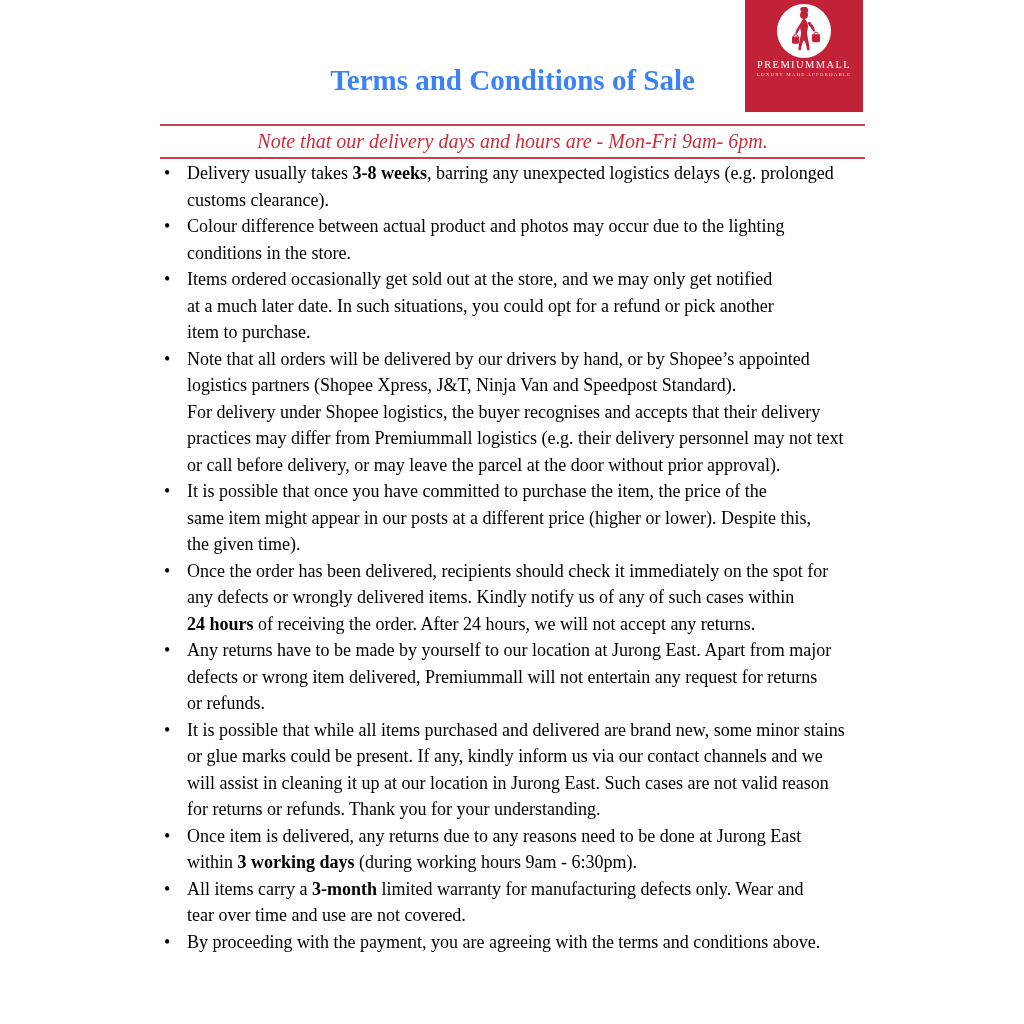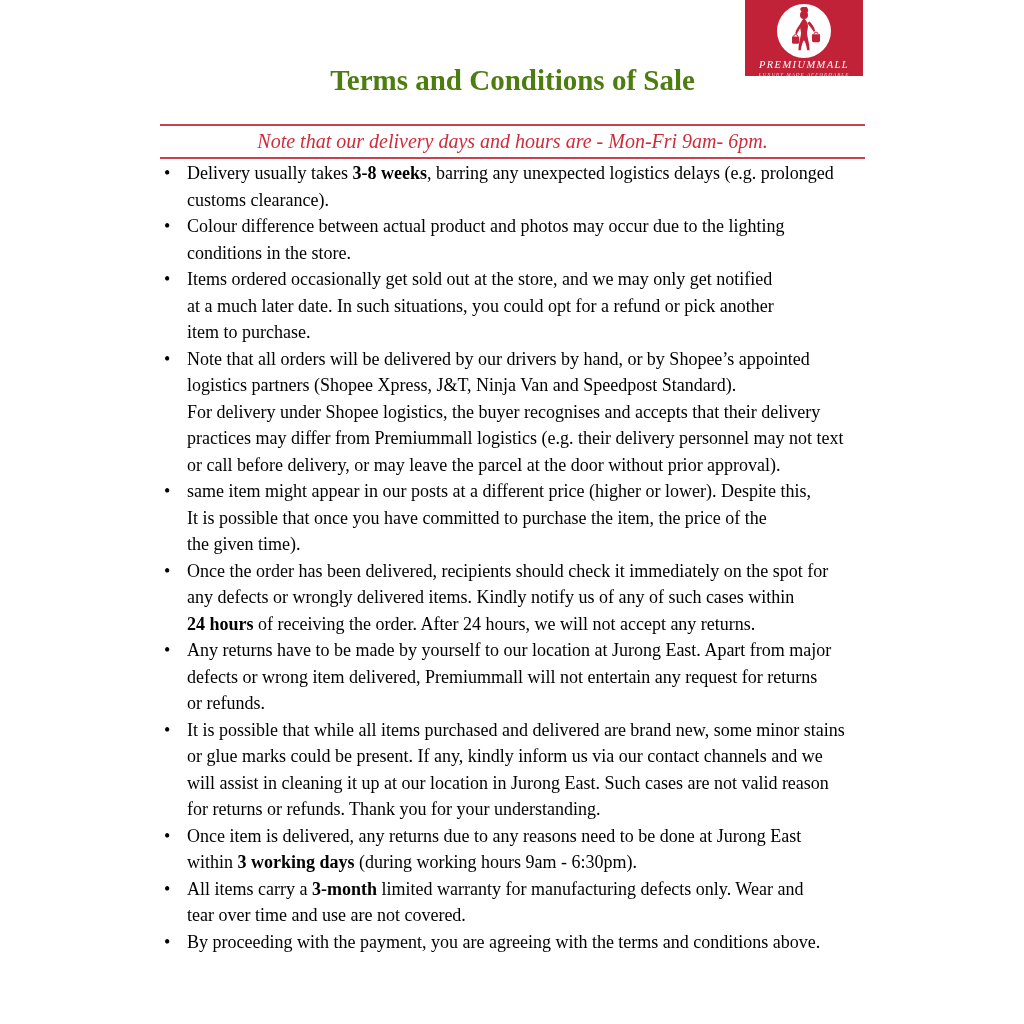--- a/index.html
+++ b/index.html
@@ -6,24 +6,23 @@
   .page{
     position:relative;
     width:1024px;height:1024px;
     background:#ffffff;
     font-family:"Liberation Serif", serif;
     overflow:hidden;
   }
   
   .logo{
     position:absolute;left:745px;top:0;
-    width:118px;height:76px;
+    width:118px;height:112px;
     background:var(--accent,#c22237);
     text-align:center;
-    font-style:italic;
   }
   .logo-circle{
     width:54px;height:54px;
     margin:4px auto 0;
     background:#ffffff;border-radius:50%;
     display:flex;align-items:center;justify-content:center;
   }
   .logo-brand{
     margin-top:1px;
     color:#ffffff;
@@ -36,21 +35,21 @@
     color:#f0c9ce;
     font-size:5px;
     letter-spacing:1.1px;
     line-height:7px;
     white-space:nowrap;
   }
   
   .title{
     position:absolute;top:63px;left:160px;width:705px;
     margin:0;text-align:center;
-    font-size:29px;font-weight:bold;color:#4d7c0f;
+    font-size:29px;font-weight:bold;color:#3b82f6;
     line-height:34px;
   }
   
   .note-band{
     position:absolute;top:117px;left:160px;width:705px;
     border-top:2px solid var(--rule,#cc4150);
     border-bottom:2px solid var(--rule,#cc4150);
     padding:4px 0 5px;
     margin-top:7px;
   }
@@ -124,22 +123,22 @@
         <span class="line">item to purchase.</span>
       </li>
       <li>
         <span class="line">Note that all orders will be delivered by our drivers by hand, or by Shopee’s appointed</span>
         <span class="line">logistics partners (Shopee Xpress, J&amp;T, Ninja Van and Speedpost Standard).</span>
         <span class="line">For delivery under Shopee logistics, the buyer recognises and accepts that their delivery</span>
         <span class="line">practices may differ from Premiummall logistics (e.g. their delivery personnel may not text</span>
         <span class="line">or call before delivery, or may leave the parcel at the door without prior approval).</span>
       </li>
       <li>
+        <span class="line">It is possible that once you have committed to purchase the item, the price of the</span>
         <span class="line">same item might appear in our posts at a different price (higher or lower). Despite this,</span>
-        <span class="line">It is possible that once you have committed to purchase the item, the price of the</span>
         <span class="line">the given time).</span>
       </li>
       <li>
         <span class="line">Once the order has been delivered, recipients should check it immediately on the spot for</span>
         <span class="line">any defects or wrongly delivered items. Kindly notify us of any of such cases within</span>
         <span class="line"><b>24 hours</b> of receiving the order. After 24 hours, we will not accept any returns.</span>
       </li>
       <li>
         <span class="line">Any returns have to be made by yourself to our location at Jurong East. Apart from major</span>
         <span class="line">defects or wrong item delivered, Premiummall will not entertain any request for returns</span>

